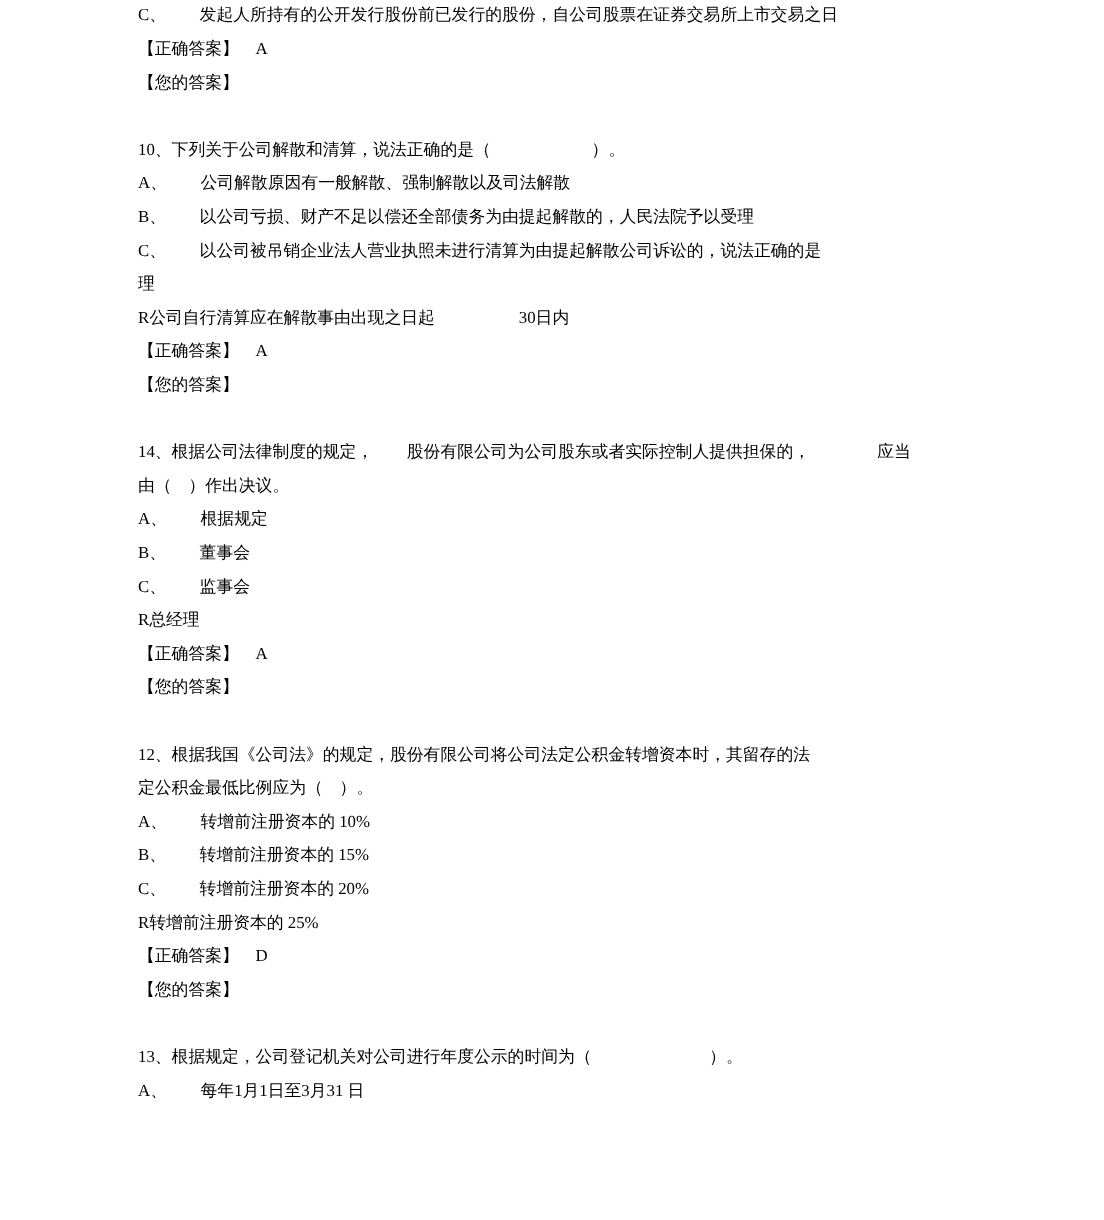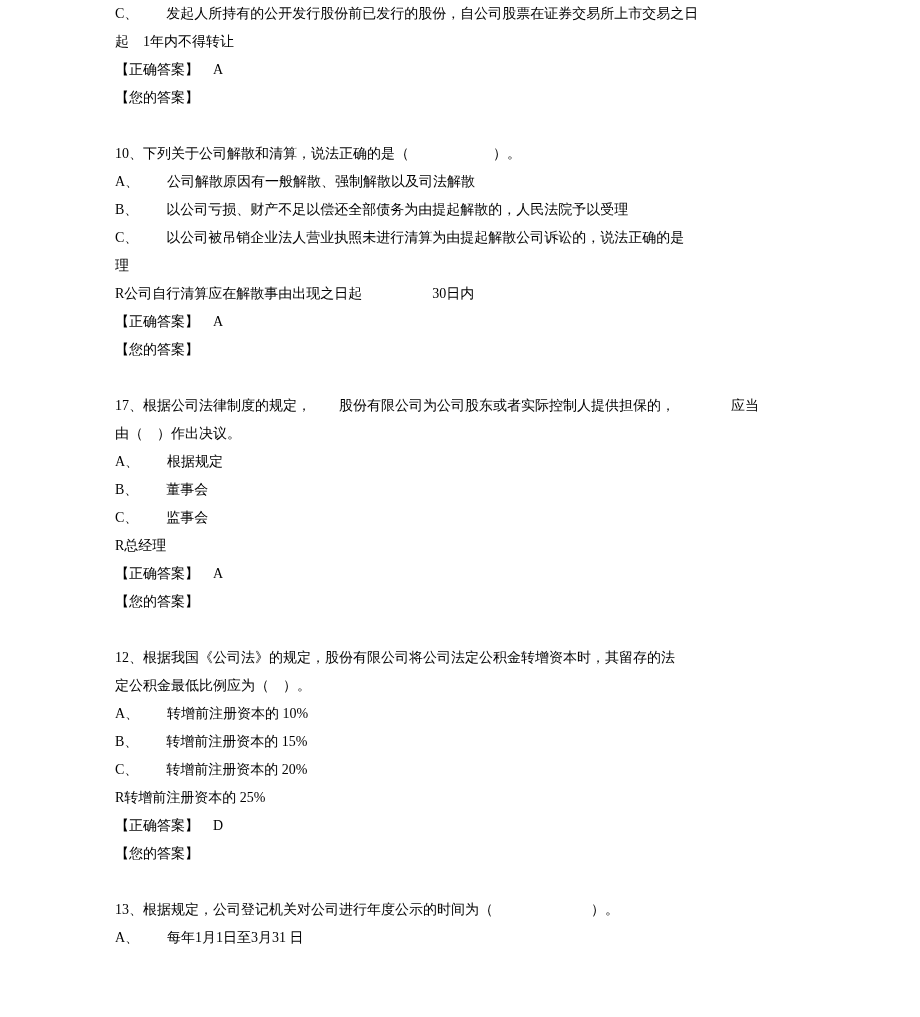--- a/index.html
+++ b/index.html
@@ -12,34 +12,33 @@
       width: 920px;
       padding: 0 115px 20px 115px;
     }
     .line { margin-bottom: 0; }
   </style>
 </head>
 <body>
 
 <div>
   <div class="line">C、　　发起人所持有的公开发行股份前已发行的股份，自公司股票在证券交易所上市交易之日</div>
-  <div class="line">起　1年内不得转让</div>
   <div class="line">【正确答案】　A</div>
   <div class="line">【您的答案】</div>
   <div class="line">&nbsp;</div>
   <div class="line">10、下列关于公司解散和清算，说法正确的是（　　　　　　）。</div>
   <div class="line">A、　　公司解散原因有一般解散、强制解散以及司法解散</div>
   <div class="line">B、　　以公司亏损、财产不足以偿还全部债务为由提起解散的，人民法院予以受理</div>
   <div class="line">C、　　以公司被吊销企业法人营业执照未进行清算为由提起解散公司诉讼的，说法正确的是</div>
   <div class="line">理</div>
   <div class="line">R公司自行清算应在解散事由出现之日起　　　　　30日内</div>
   <div class="line">【正确答案】　A</div>
   <div class="line">【您的答案】</div>
   <div class="line">&nbsp;</div>
-  <div class="line">17、根据公司法律制度的规定，　　股份有限公司为公司股东或者实际控制人提供担保的，　　　　应当</div>
+  <div class="line">14、根据公司法律制度的规定，　　股份有限公司为公司股东或者实际控制人提供担保的，　　　　应当</div>
   <div class="line">由（　）作出决议。</div>
   <div class="line">A、　　根据规定</div>
   <div class="line">B、　　董事会</div>
   <div class="line">C、　　监事会</div>
   <div class="line">R总经理</div>
   <div class="line">【正确答案】　A</div>
   <div class="line">【您的答案】</div>
   <div class="line">&nbsp;</div>
   <div class="line">12、根据我国《公司法》的规定，股份有限公司将公司法定公积金转增资本时，其留存的法</div>
   <div class="line">定公积金最低比例应为（　）。</div>

